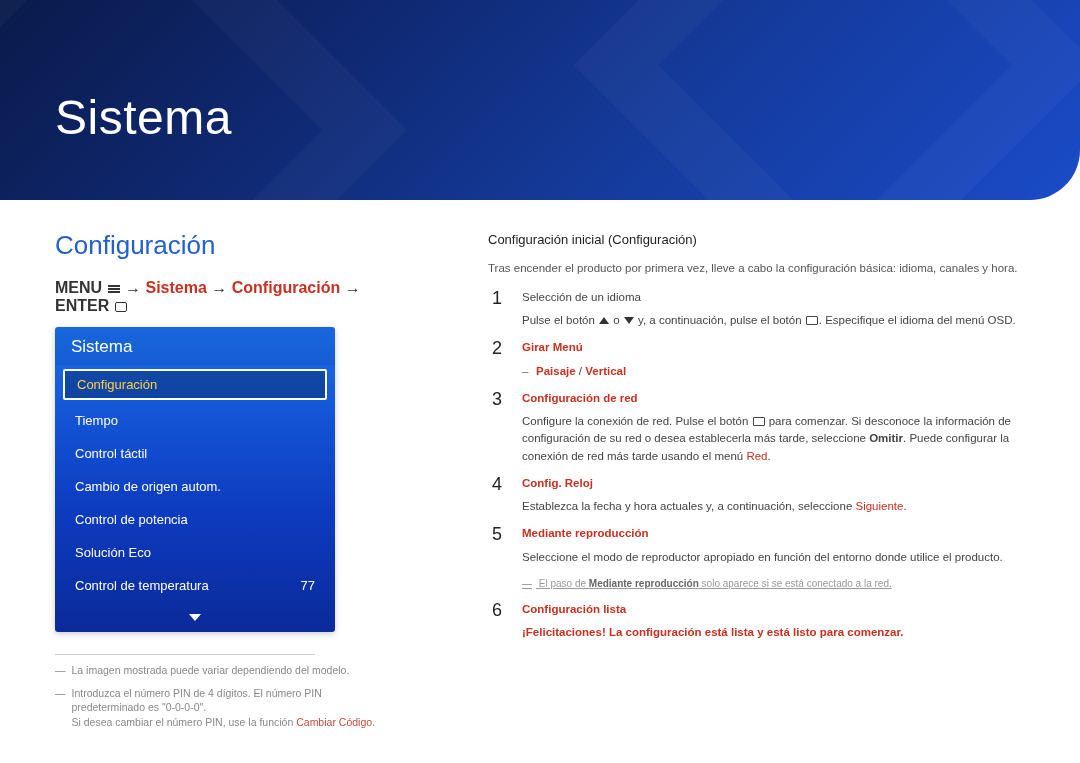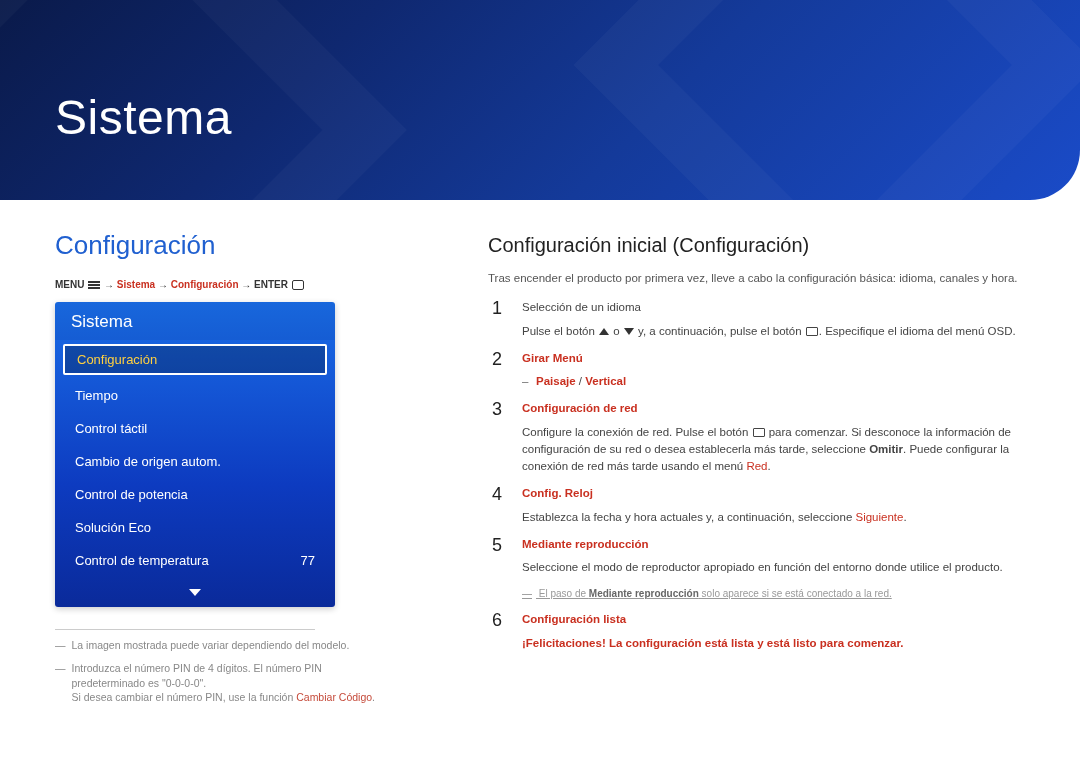--- a/index.html
+++ b/index.html
@@ -37,21 +37,21 @@
     letter-spacing: 0.5px;
   }
   .content {
     display: flex;
     padding: 30px 45px 20px 55px;
     gap: 73px;
   }
   .left-col { width: 360px; flex-shrink:0;}
   .right-col { flex: 1; font-size: 11.5px; color:#333; line-height:1.5;}
   .section-title { font-size: 26px; color:#2060d0; font-weight:500; margin-bottom: 18px;}
-  .breadcrumb { font-size: 10px; color:#333; margin-bottom:12px;}
+  .breadcrumb { font-size: 16px; color:#333; margin-bottom:12px;}
   .breadcrumb b { font-weight:700;}
   .bc-icon {
     display:inline-block; width:14px; height:10px; vertical-align:middle;
     position:relative;
   }
   .bc-icon.menu::before, .bc-icon.menu::after {
     content:""; position:absolute; left:1px; right:1px; border-top:2px solid #333;
   }
   .bc-icon.menu::before { top:1px; box-shadow: 0 3px 0 #333;}
   .bc-icon.menu::after { top:7px;}
@@ -93,21 +93,21 @@
   .osd-more { text-align:center; padding:6px 0 8px; font-size:14px;}
   .chev-down {
     display:inline-block; width:0; height:0;
     border-left:6px solid transparent; border-right:6px solid transparent;
     border-top:7px solid #fff;
   }
   .divider { border:0; border-top:1px solid #ccc; margin: 22px 0 8px; width: 260px;}
   .footnote { font-size:10.5px; color:#888; margin-top:8px; display:flex; gap:6px; line-height:1.4; max-width:320px;}
   .footnote .dash { flex-shrink:0;}
   .fn-red { color:#c54a3a;}
-  .subheading { font-size: 20px; color:#222; font-weight:500; margin-bottom:10px;}
+  .subheading { font-size: 13px; color:#222; font-weight:500; margin-bottom:10px;}
   .intro { font-size:11.5px; color:#555; margin-bottom:12px;margin-top:9px;}
   .step-row { display:flex; gap:16px; margin-bottom:10px; align-items:flex-start;}
   .step-num { font-size:18px; color:#222; font-weight:300; width:18px; text-align:center; line-height:1.1; flex-shrink:0;}
   .step-body { flex:1; font-size:11.5px; color:#444;}
   .step-body .red { color:#c93020; font-weight:600;}
   .step-body .red2 { color:#c93020; font-weight:500;}
   .step-body p { margin-top:6px;}
   .step-body .sub { margin-top:6px; padding-left:14px; position:relative;}
   .step-body .sub::before { content:"\2013"; position:absolute; left:0; color:#666;}
   .inline-icon {

